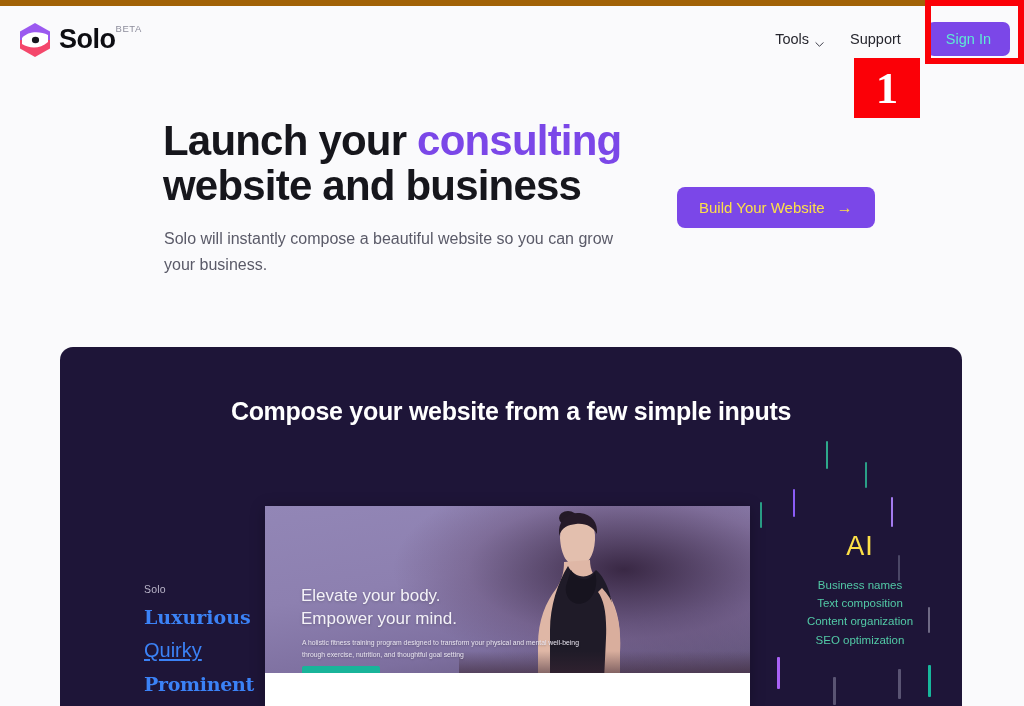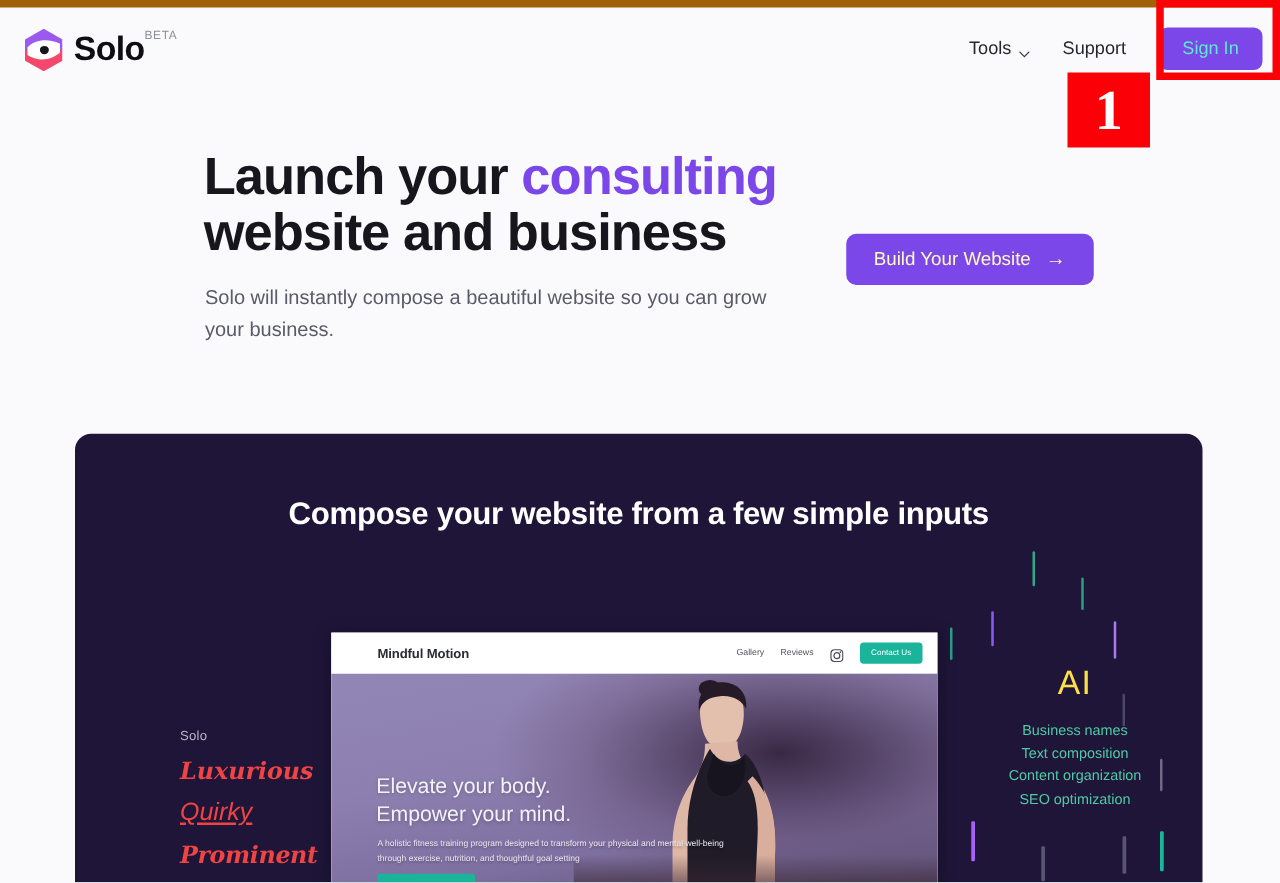--- a/index.html
+++ b/index.html
@@ -102,21 +102,21 @@
   }
   #hero-title .accent { color: #7b47e8; }
   #hero-sub {
     position: absolute; left: 164px; top: 160px;
     width: 470px;
     font-size: 16px; color: #5a5a68;
     line-height: 26px;
   }
   #cta-btn {
     position: absolute; left: 677px; top: 121px;
-    background: #7b47e8; color: #fef9c3;
+    background: #7b47e8; color: #fde047;
     border: none; border-radius: 8px;
     padding: 12px 22px;
     font-size: 15px;
     display: flex; align-items: center; gap: 12px;
     cursor: pointer;
     font-family: "Liberation Sans", sans-serif;
   }
   #cta-btn .arrow { font-size: 16px; line-height: 1; }
 
   
@@ -137,21 +137,21 @@
 
   
   #fonts-col {
     position: absolute; left: 84px; top: 236px;
     width: 150px; color: #fff;
   }
   .fonts-label {
     font-size: 10.5px; color: #b9b4c8; margin-bottom: 11px;
     letter-spacing: 0.2px;
   }
-  .font-sample { margin-bottom: 11px; color: #ef4444; font-style: italic; }
+  .font-sample { margin-bottom: 11px; color: #3b82f6; }
   .f-lux { font-family: "DejaVu Serif", serif; font-size: 19px; font-weight: bold; }
   .f-quirky { font-family: "Liberation Sans", sans-serif; font-size: 20px; text-decoration: underline; text-underline-offset: 2px; }
   .f-prom { font-family: "DejaVu Serif", serif; font-size: 19px; font-weight: bold; letter-spacing: -0.3px; }
 
   
   #mockup {
     position: absolute;
     left: 205px; top: 159px;
     width: 485px; height: 200px;
     background: #fff;
@@ -301,35 +301,20 @@
 
     <div id="fonts-col">
       <div class="fonts-label">Solo</div>
       <div class="font-sample f-lux">Luxurious</div>
       <div class="font-sample f-quirky">Quirky</div>
       <div class="font-sample f-prom">Prominent</div>
 
     </div>
 
     <div id="mockup">
-      <div id="mock-nav">
-        <div id="mock-brand">Mindful Motion</div>
-        <div id="mock-nav-right">
-          <span class="mock-link">Gallery</span>
-          <span class="mock-link">Reviews</span>
-          <span class="ig-icon">
-            <svg width="11" height="11" viewBox="0 0 14 14">
-              <rect x="1" y="1" width="12" height="12" rx="3.5" fill="none" stroke="#4a4a56" stroke-width="1.2"></rect>
-              <circle cx="7" cy="7" r="3" fill="none" stroke="#4a4a56" stroke-width="1.2"></circle>
-              <circle cx="10.6" cy="3.5" r="0.85" fill="#4a4a56"></circle>
-            </svg>
-          </span>
-          <button class="mock-cta">Contact Us</button>
-        </div>
-      </div>
       <div id="mock-hero">
         <svg class="figure" viewBox="0 0 120 170" preserveAspectRatio="xMidYMin slice">
           <g>
             <ellipse cx="62" cy="13" rx="11" ry="9" fill="#2a1d2c"></ellipse>
             <ellipse cx="52" cy="8" rx="9" ry="7" fill="#241926"></ellipse>
             <path d="M44 28 C44 14, 52 7, 62 7 C73 7, 80 15, 79 30 C78 46, 72 55, 62 56 C51 56, 45 45, 44 28 Z" fill="#e3bfae"></path>
             <path d="M43 20 C44 8, 54 2, 64 3 C76 4, 82 13, 81 24 C77 17, 70 13, 60 14 C52 15, 46 17, 43 26 Z" fill="#261a28"></path>
             <path d="M48 52 C48 62, 46 70, 40 79 C30 92, 22 110, 22 135 L22 170 L104 170 L104 128 C104 104, 96 86, 86 76 C78 68, 74 60, 74 50 Z" fill="#dfb7a6"></path>
             <path d="M52 56 C58 68, 72 70, 80 60 C92 70, 98 92, 98 118 L98 170 L34 170 L34 120 C34 96, 42 72, 52 56 Z" fill="#1f1b28"></path>
             <path d="M55 60 C62 72, 74 72, 79 62 C82 72, 80 86, 70 92 C58 98, 48 88, 50 76 Z" fill="#17141f"></path>

